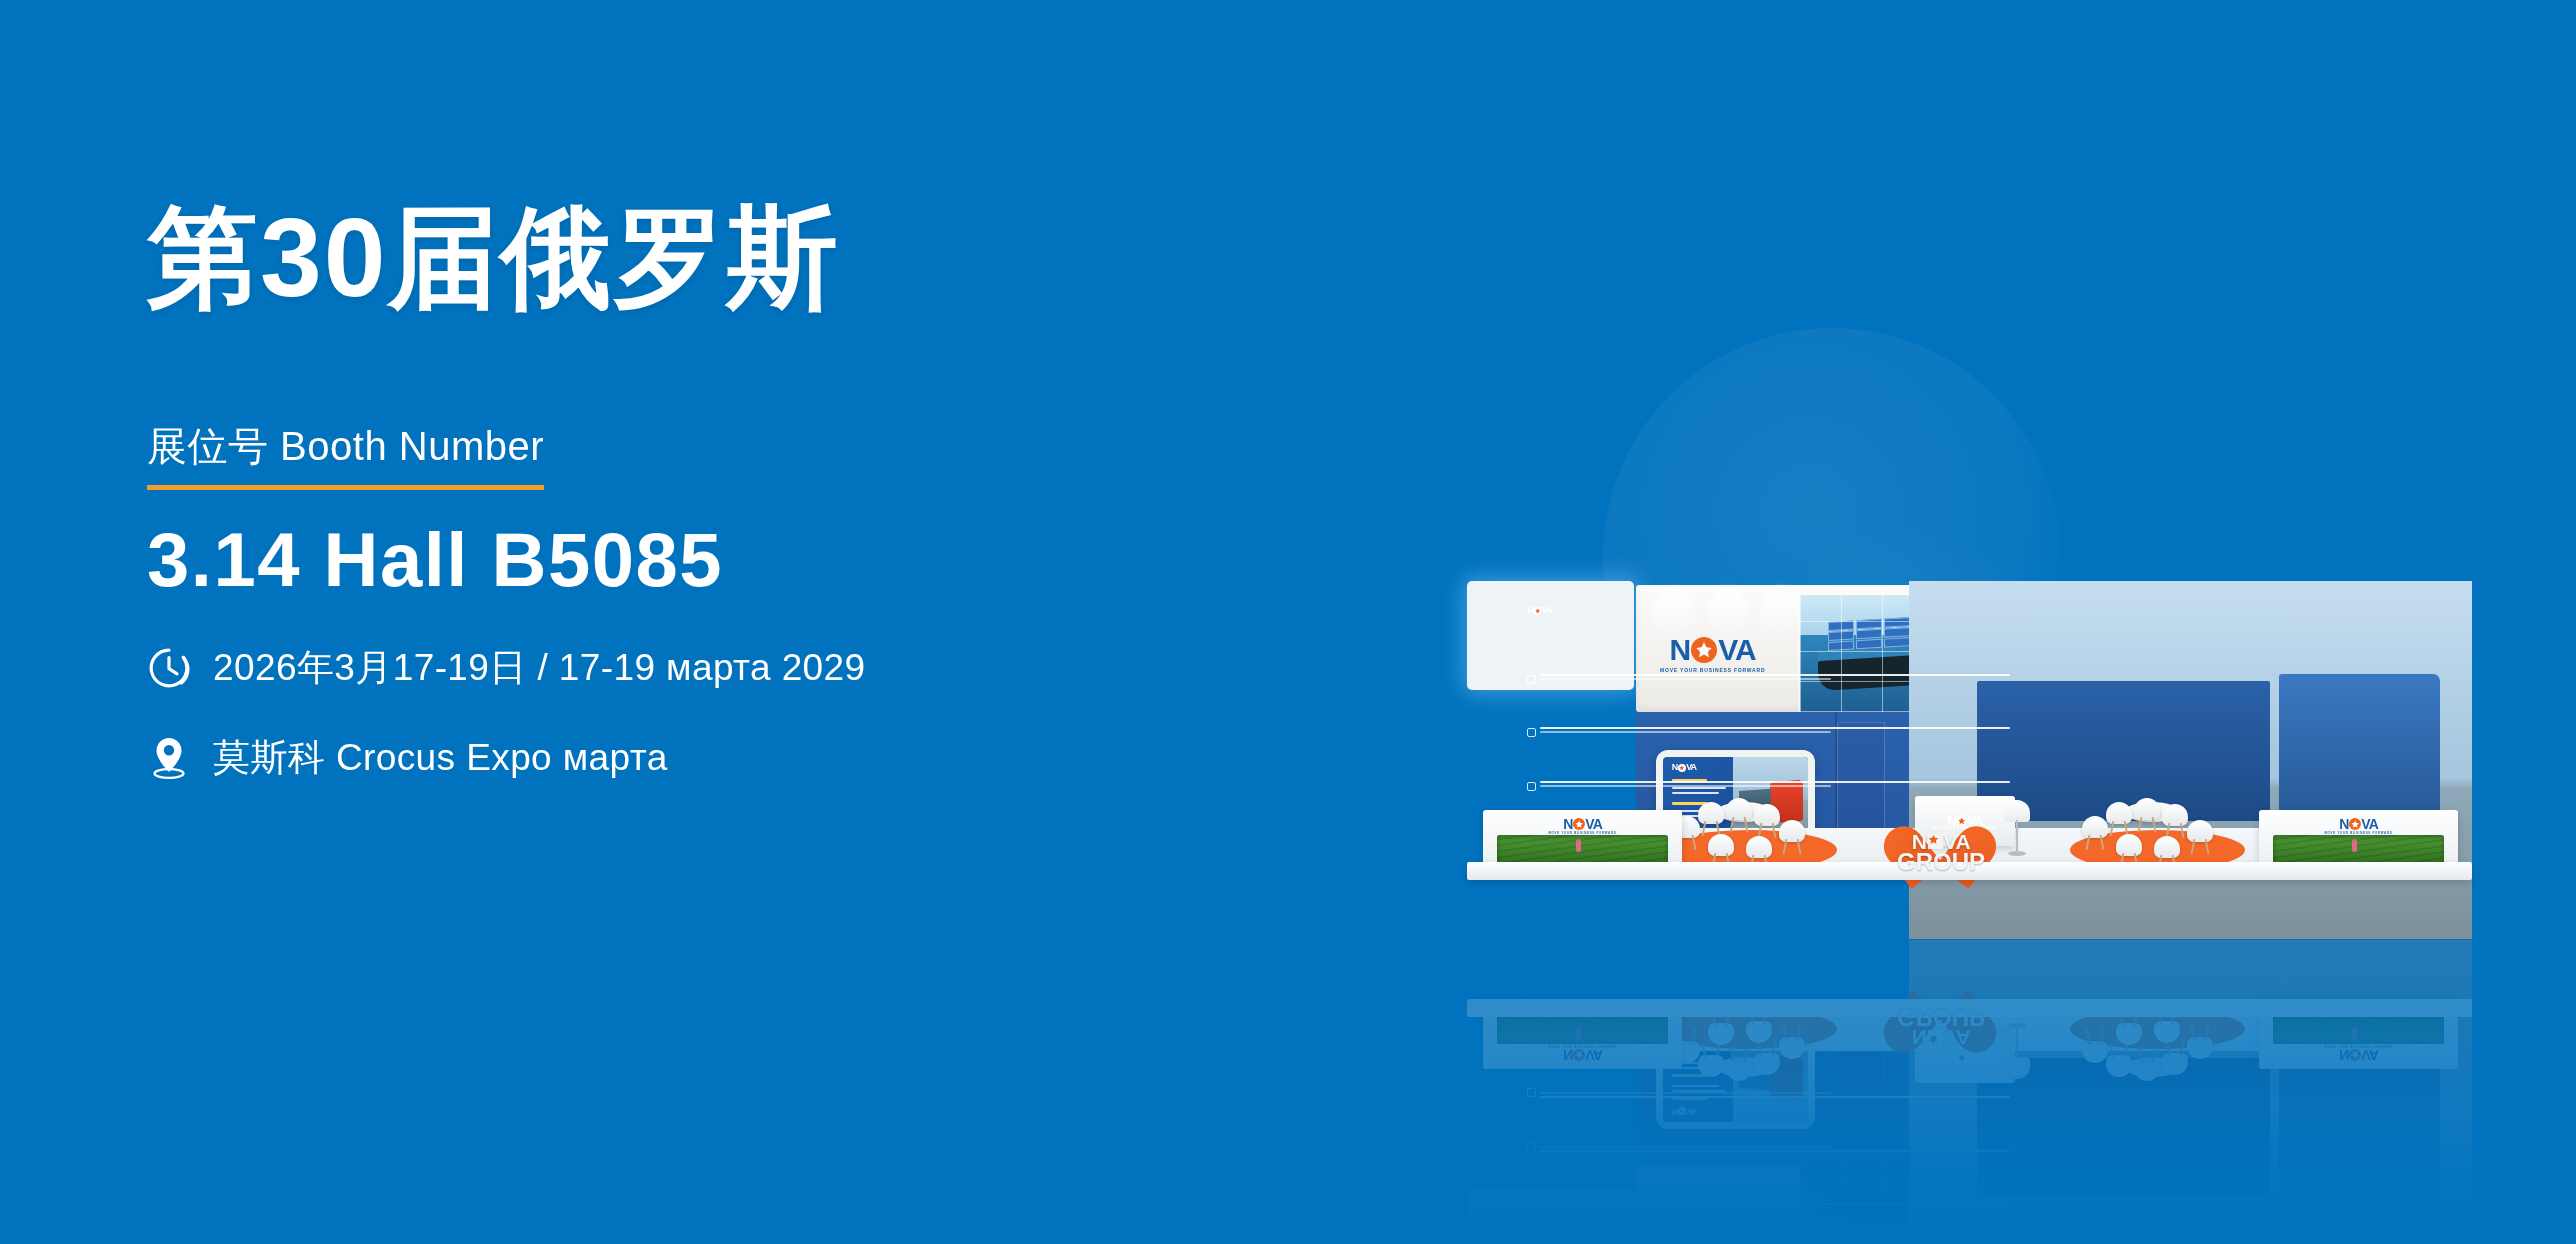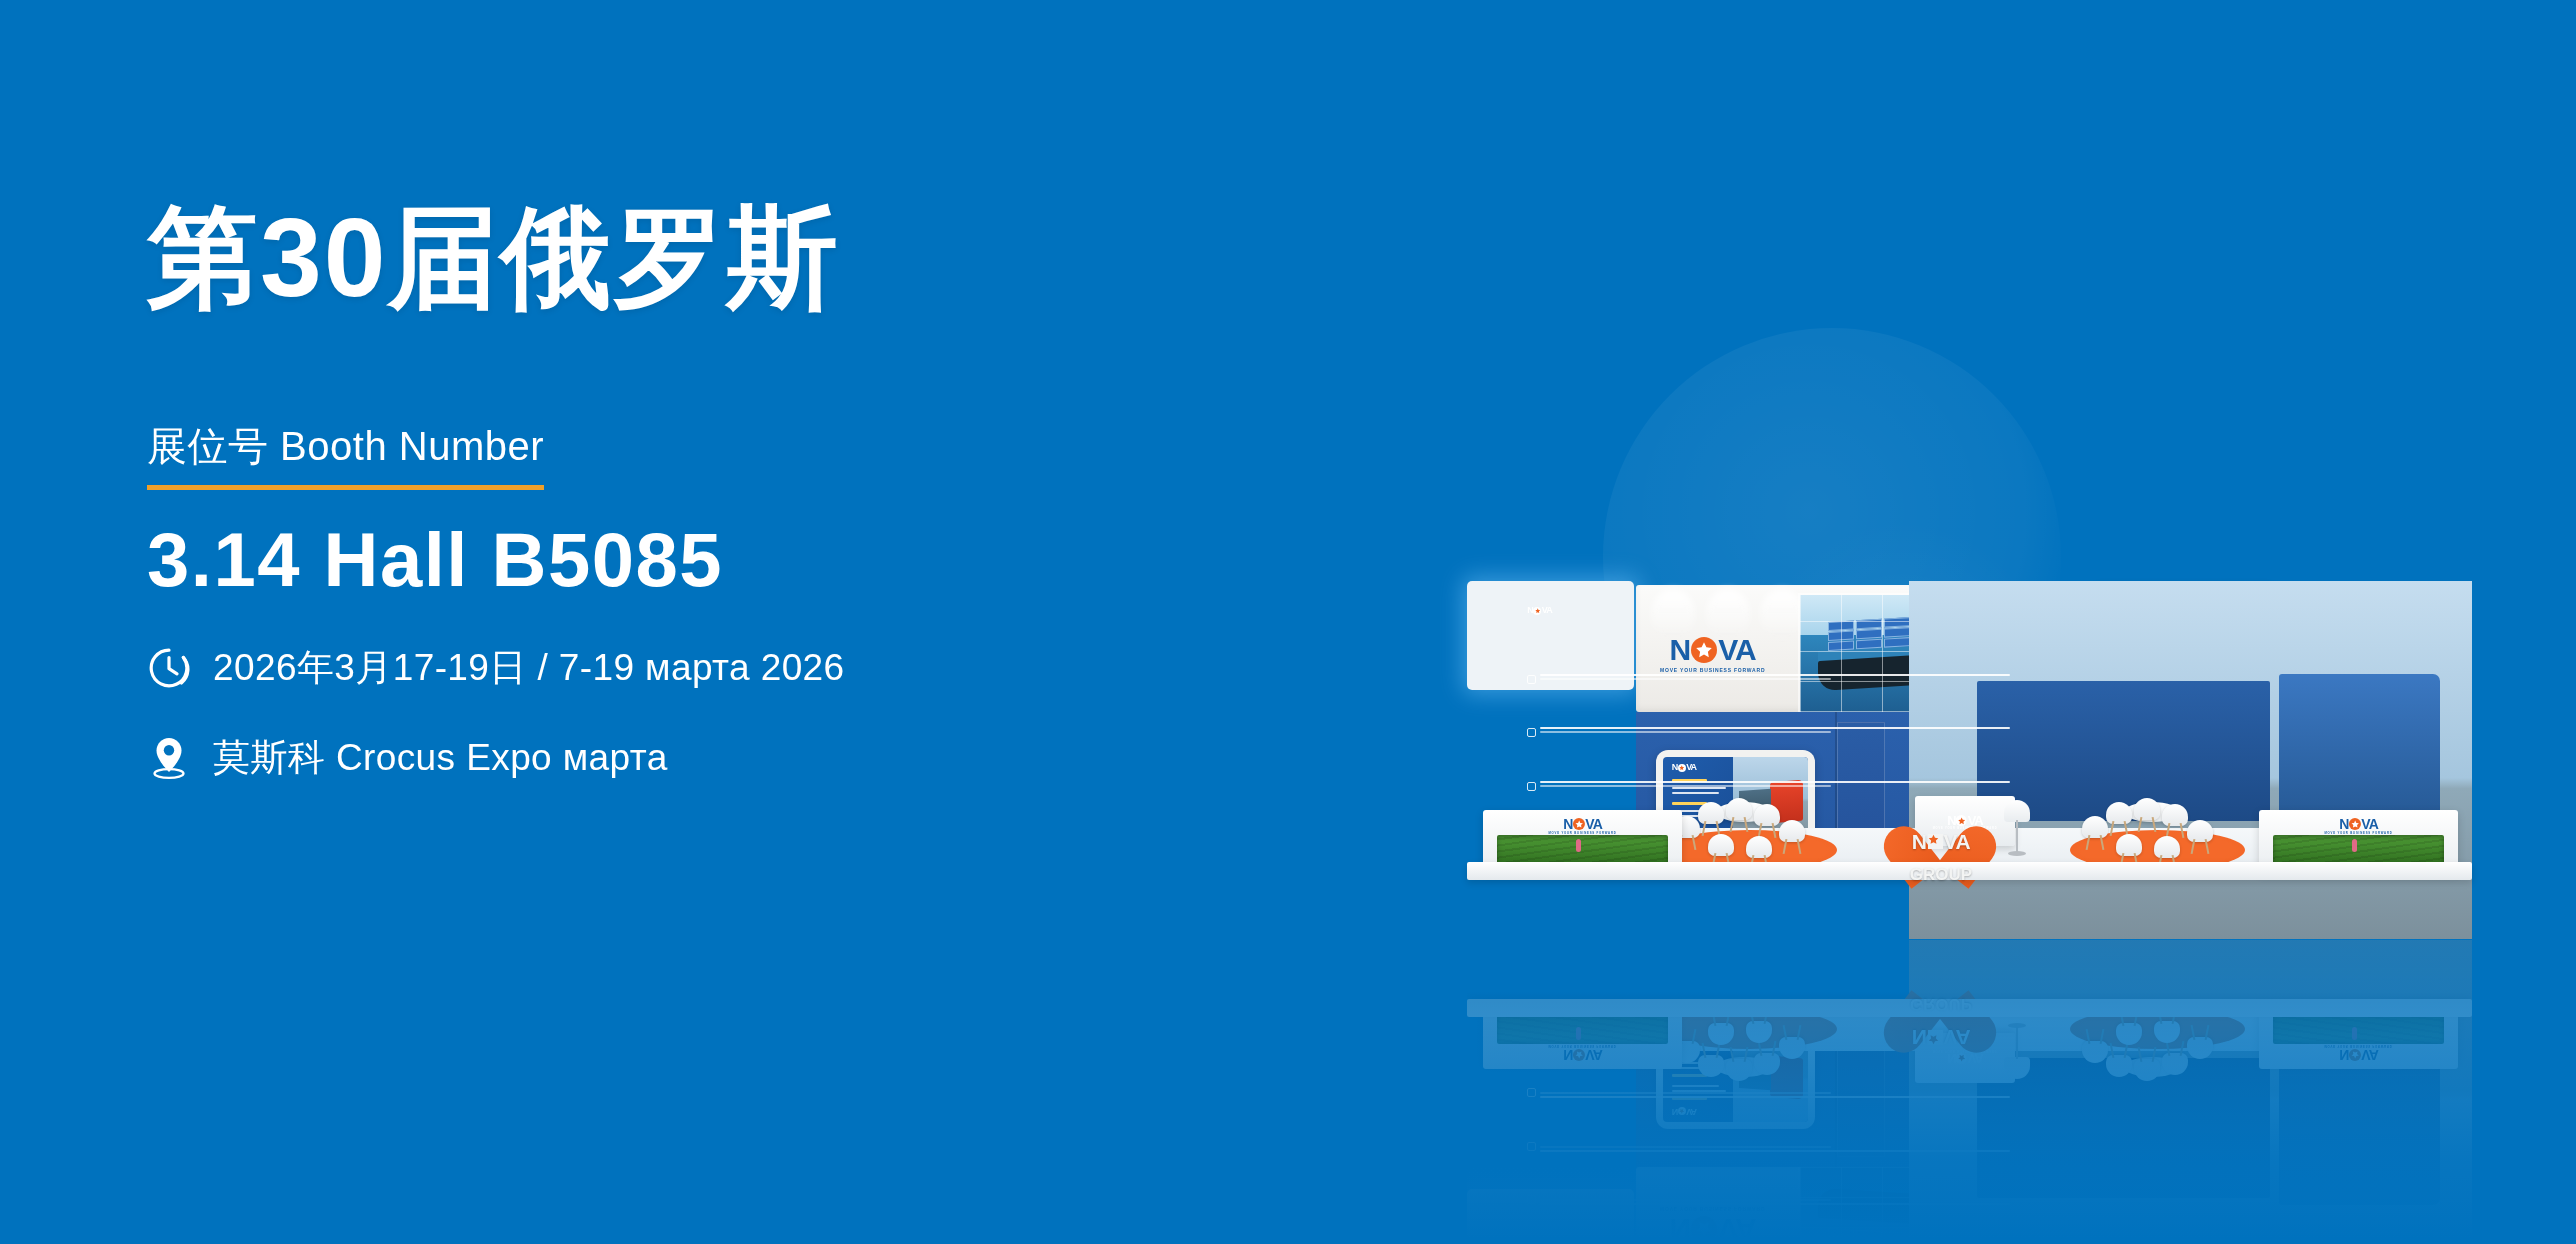--- a/index.html
+++ b/index.html
@@ -377,21 +377,21 @@
   }
   .heart:before{ left:0; transform:rotate(-38deg); transform-origin:bottom right; }
   .heart:after{ right:0; transform:rotate(38deg); transform-origin:bottom left; }
   .heart-txt{
     position:absolute; left:2px; top:26px; width:100px;
     text-align:center; color:#f3f4f3; font-weight:700; line-height:.92;
     text-shadow:0 1px 2px rgba(0,0,0,.28);
     z-index:3;
   }
   .heart-txt .l1{ font-size:21px; letter-spacing:-0.5px; display:flex; justify-content:center; align-items:center; }
-  .heart-txt .l2{ font-size:17px; letter-spacing:0px;margin-top:16px; }
+  .heart-txt .l2{ font-size:24px; letter-spacing:0px; }
   .heart-base{
     position:absolute; left:10px; top:62px; width:82px; height:9px;
     background:linear-gradient(180deg,#fff,#dfe4e8); border-radius:2px;
   }
 
   
   .reflection{
     position:absolute; left:1467px; top:940px; width:1005px; height:299px;
     overflow:hidden; pointer-events:none;
   }
@@ -422,21 +422,21 @@
   </div>
 
   <div class="meta-row">
     <span class="ico">
       <svg width="42" height="42" viewBox="0 0 42 42">
         <path d="M21 3.2a17.8 17.8 0 1 0 14.4 7.3" fill="none" stroke="#fff" stroke-width="3.2" stroke-linecap="round"></path>
         <path d="M35.4 10.5a17.8 17.8 0 0 1 -2.0 25.6" fill="none" stroke="#fff" stroke-width="3.2" stroke-linecap="round"></path>
         <path d="M21 10.5v11.2l8 5.2" fill="none" stroke="#fff" stroke-width="3.2" stroke-linecap="round" stroke-linejoin="round"></path>
       </svg>
     </span>
-    <span class="meta-text">2026年3月17-19日 / 7-19 марта 2026</span>
+    <span class="meta-text">2026年3月17-19日 / 17-19 марта 2029</span>
   </div>
 
   <div class="meta-row">
     <span class="ico">
       <svg width="42" height="44" viewBox="0 0 42 44">
         <path d="M21 2c-6.9 0-12.5 5.6-12.5 12.5C8.5 24 21 36 21 36s12.5-12 12.5-21.5C33.5 7.6 27.9 2 21 2z" fill="#fff"></path>
         <circle cx="21" cy="14.3" r="5.2" fill="#0072be"></circle>
         <ellipse cx="21" cy="37.5" rx="14.5" ry="4.4" fill="none" stroke="#fff" stroke-width="2.3"></ellipse>
       </svg>
     </span>

